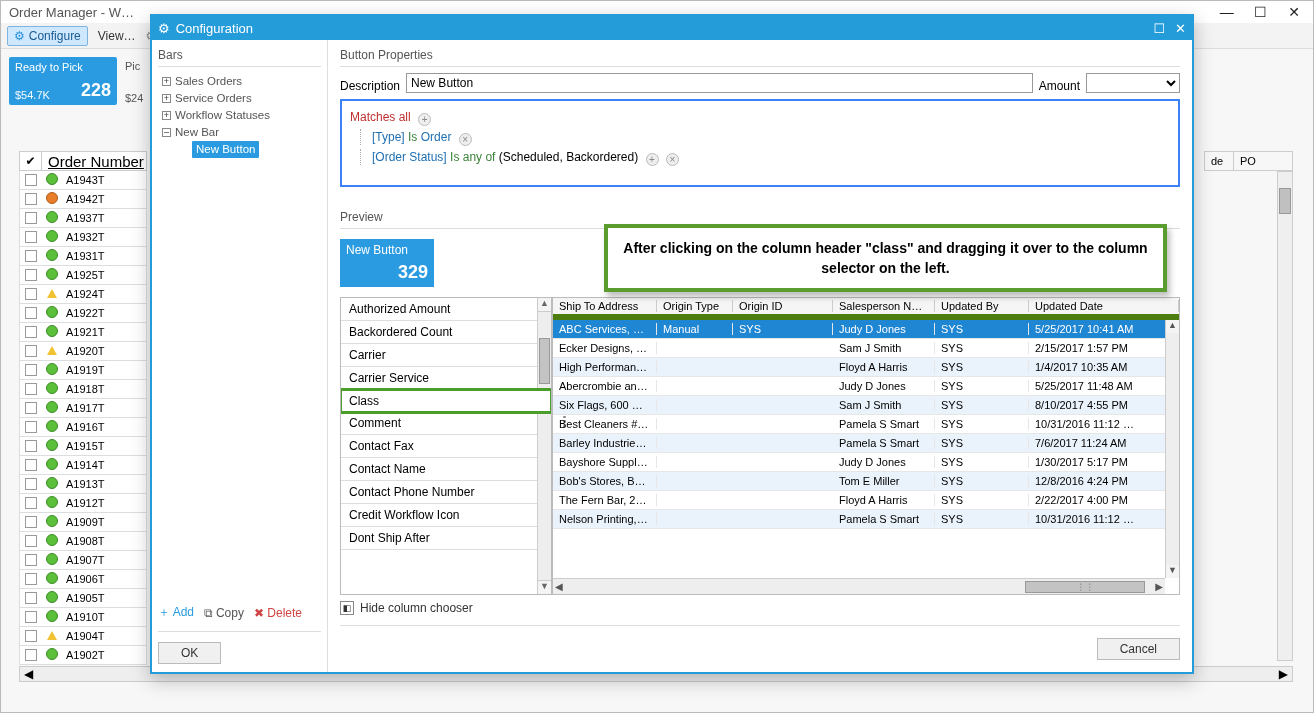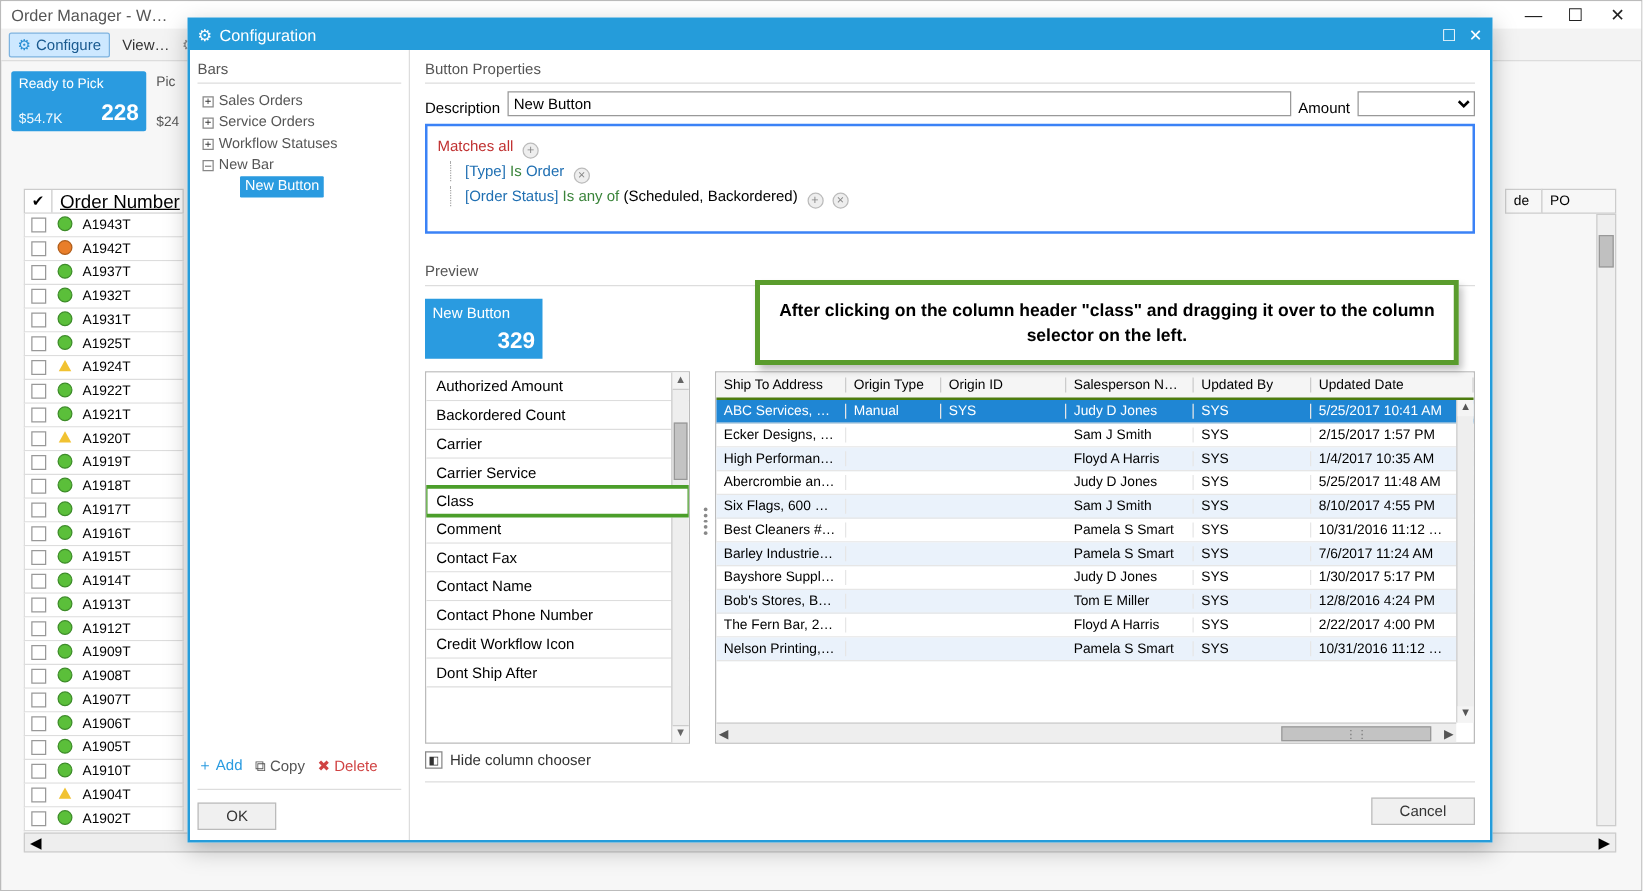--- a/index.html
+++ b/index.html
@@ -342,21 +342,21 @@
     padding: 4px 6px;
     margin-top: 4px;
     display: flex;
     flex-direction: column;
     justify-content: space-between;
   }
   .preview-card .big { align-self: flex-end; font-size: 18px; font-weight: bold; }
 
   .lower-area {
     display: flex;
-    gap: 20px;
+    gap: 0;
     margin-top: 10px;
     flex: 1;
     min-height: 0;
   }
   .col-chooser {
     width: 212px;
     border: 1px solid #bbb;
     position: relative;
     display: flex;
     flex-direction: column;
@@ -423,21 +423,21 @@
   }
   .ptable {
     flex: 1;
     border: 1px solid #bbb;
     overflow: hidden;
     position: relative;
   }
   .pt-head {
     display: flex;
     background: #f5f5f5;
-    border-bottom: 2px solid #4d7c0f;
+    border-bottom: 6px solid #4d7c0f;
     font-size: 11px;
     height: 22px;
     align-items: center;
   }
   .pt-head > div {
     border-right: 1px solid #ccc;
     padding: 0 6px;
     overflow: hidden;
     white-space: nowrap;
     text-overflow: ellipsis;

